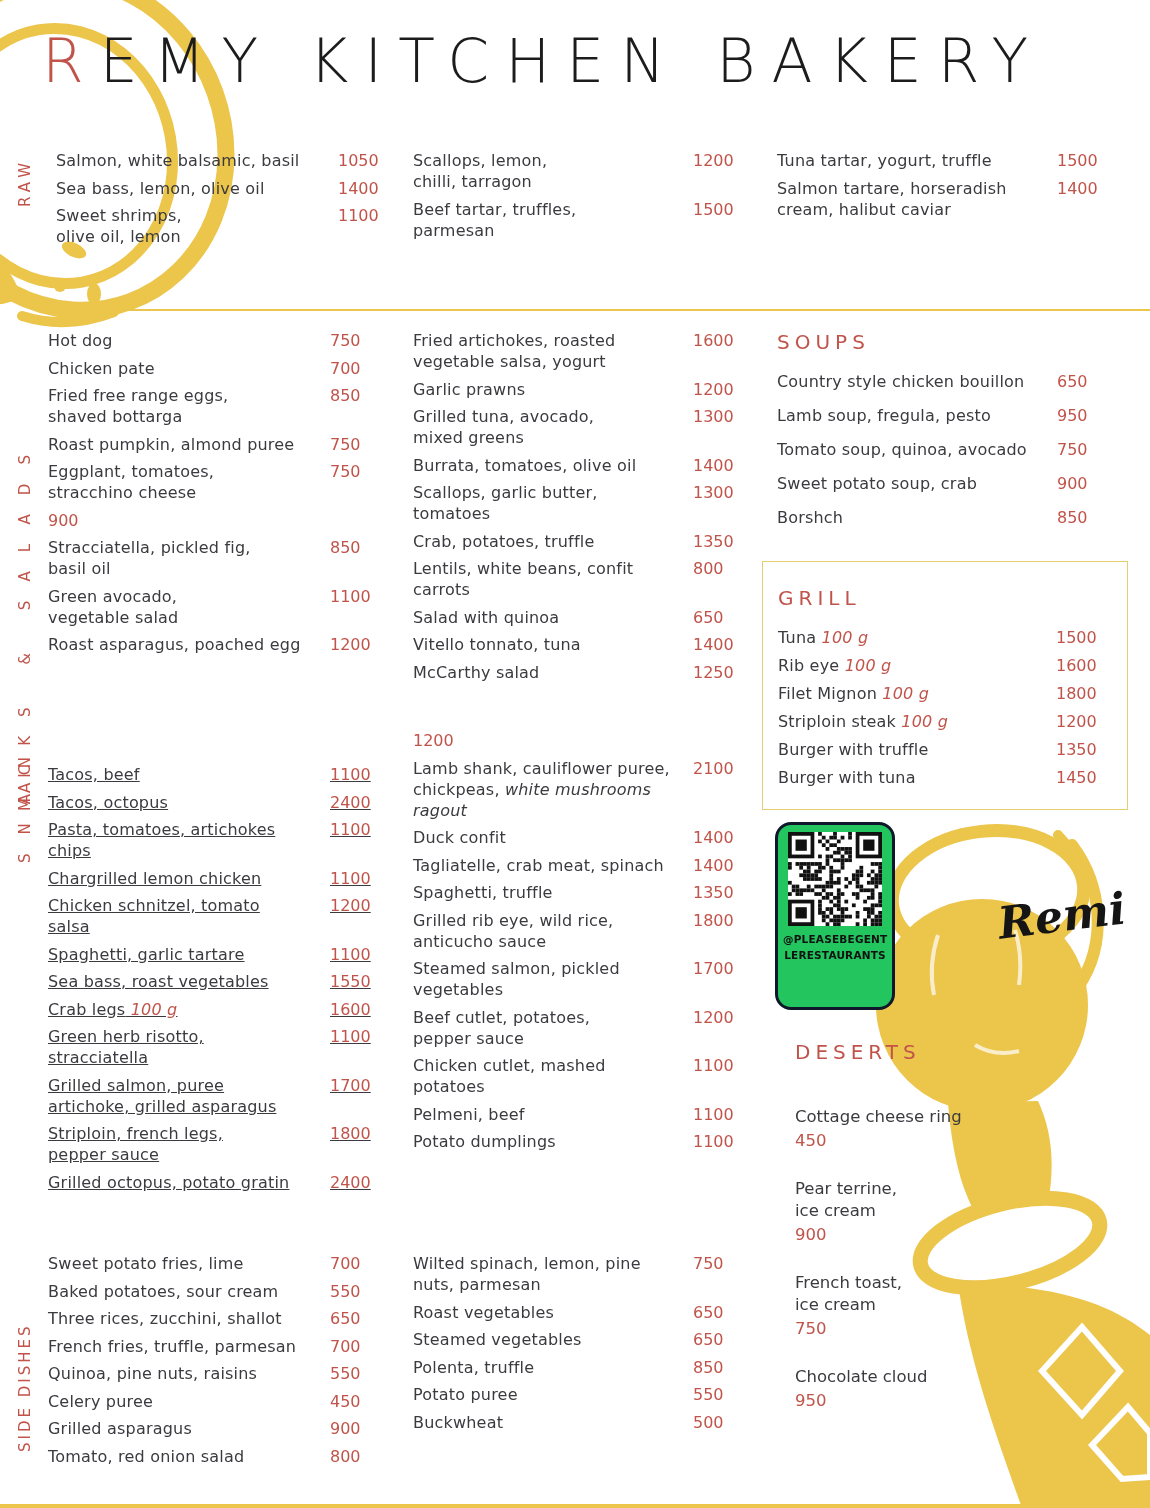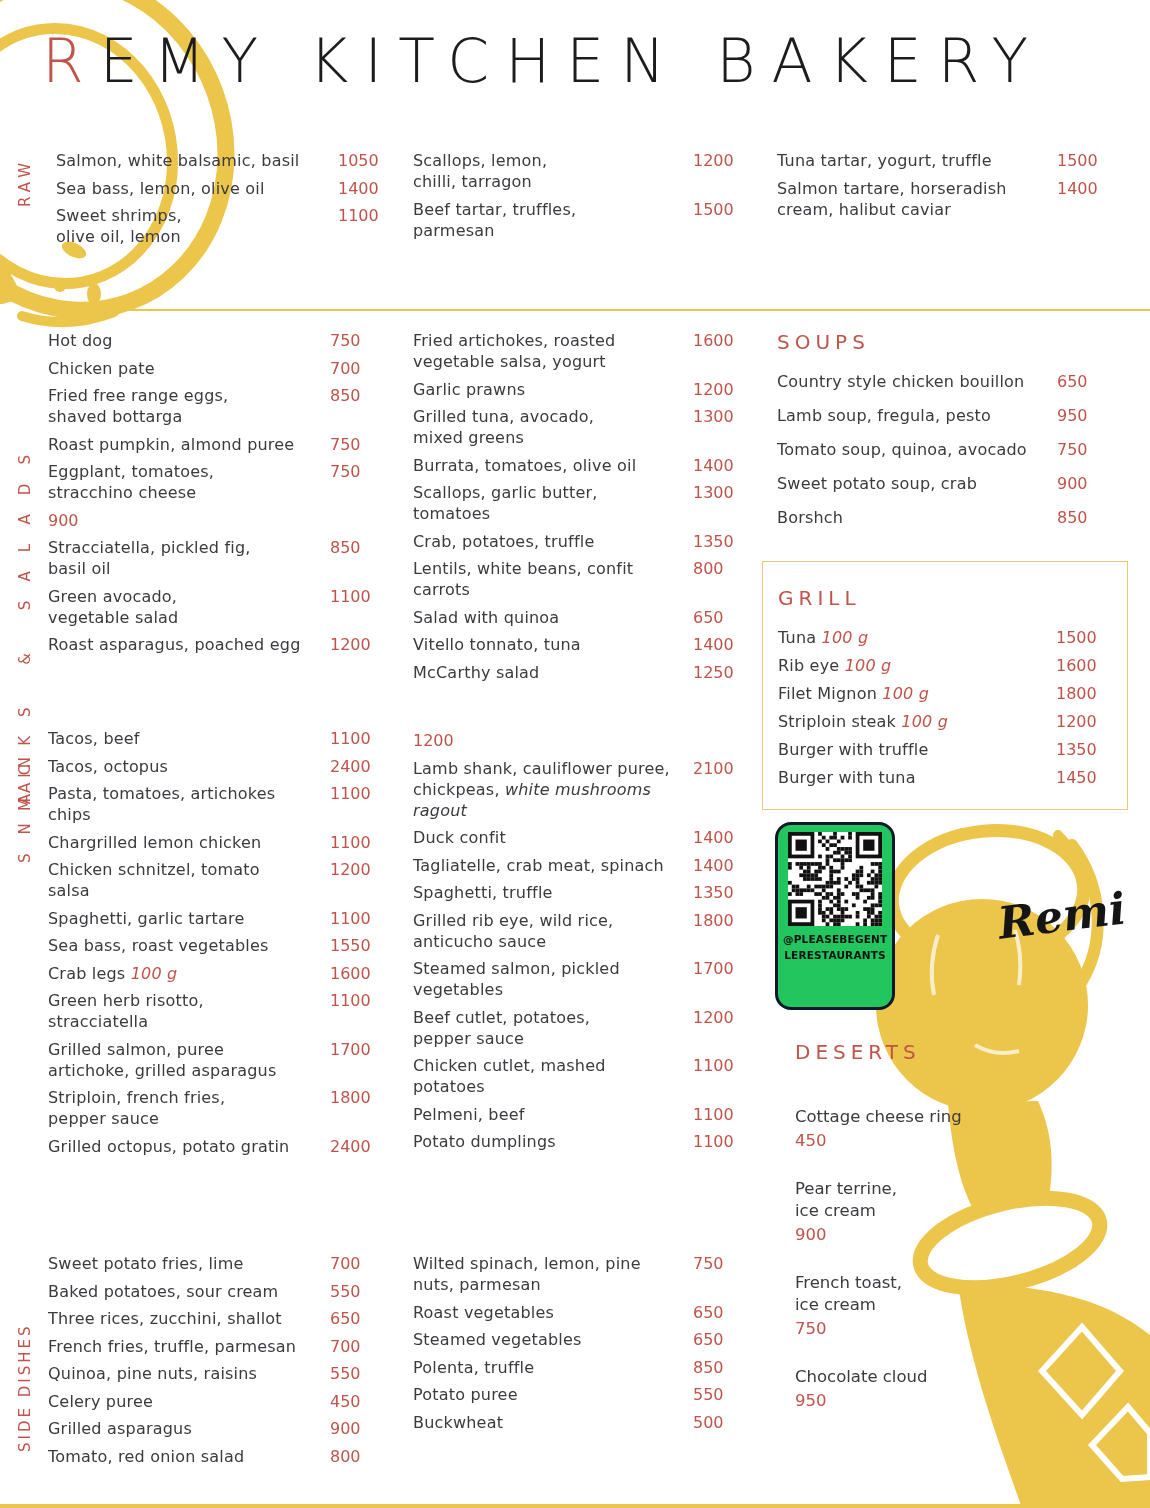--- a/index.html
+++ b/index.html
@@ -22,21 +22,21 @@
   .divider-top{position:absolute;left:85px;right:0;top:309px;height:2px;background:#ecc54b;}
   .divider-bottom{position:absolute;left:0;right:0;top:1504px;height:4px;background:#ecc54b;}
   
   .mcol{position:absolute;}
   #raw-c1{left:48px;top:150px;width:340px;margin-left:8px;}
   #raw-c2{left:413px;top:150px;width:338px;}
   #raw-c3{left:777px;top:150px;width:338px;}
   #snacks-c1{left:48px;top:330px;width:340px;}
   #snacks-c2{left:413px;top:330px;width:338px;}
   #soups{left:777px;top:330px;width:338px;}
-  #main-c1{left:48px;top:728px;width:340px;}
+  #main-c1{left:48px;top:764px;width:340px;text-decoration:underline;}
   #main-c2{left:413px;top:730px;width:338px;}
   #sides-c1{left:48px;top:1253px;width:340px;}
   #sides-c2{left:413px;top:1253px;width:338px;}
   .mi{display:flex;margin-bottom:6.5px;}
   .mi-name{flex:1 1 auto;font-size:16px;line-height:21px;white-space:pre-line;letter-spacing:.2px;}
   .mi-price{flex:0 0 58px;font-size:16px;line-height:21px;color:#c0544a;}
   .mi-name em{font-style:italic;}
   .mi-name em.note{color:#c0544a;}
   .shead{font-size:20px;letter-spacing:5px;color:#c0544a;margin-bottom:17px;}
   #soups .mi{margin-bottom:13px;}
@@ -338,21 +338,21 @@
           <span class="mi-name">Green herb risotto,
 stracciatella</span>
           <span class="mi-price">1100</span>
         </div>
         <div class="mi">
           <span class="mi-name">Grilled salmon, puree
 artichoke, grilled asparagus</span>
           <span class="mi-price">1700</span>
         </div>
         <div class="mi">
-          <span class="mi-name">Striploin, french fries,
+          <span class="mi-name">Striploin, french legs,
 pepper sauce</span>
           <span class="mi-price">1800</span>
         </div>
         <div class="mi">
           <span class="mi-name">Grilled octopus, potato gratin</span>
           <span class="mi-price">2400</span>
         </div>
       </div>
     <div class="mcol" id="main-c2">
         <div class="mi">

